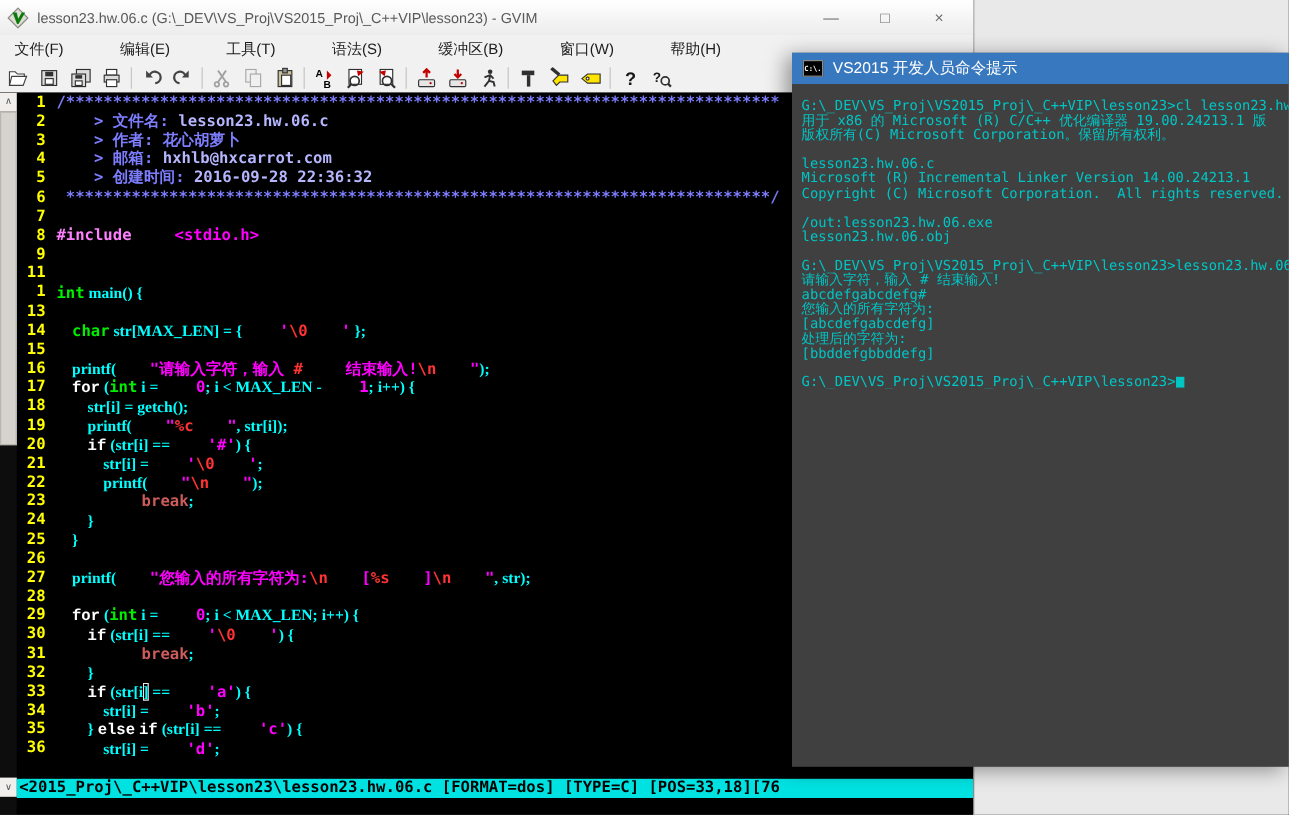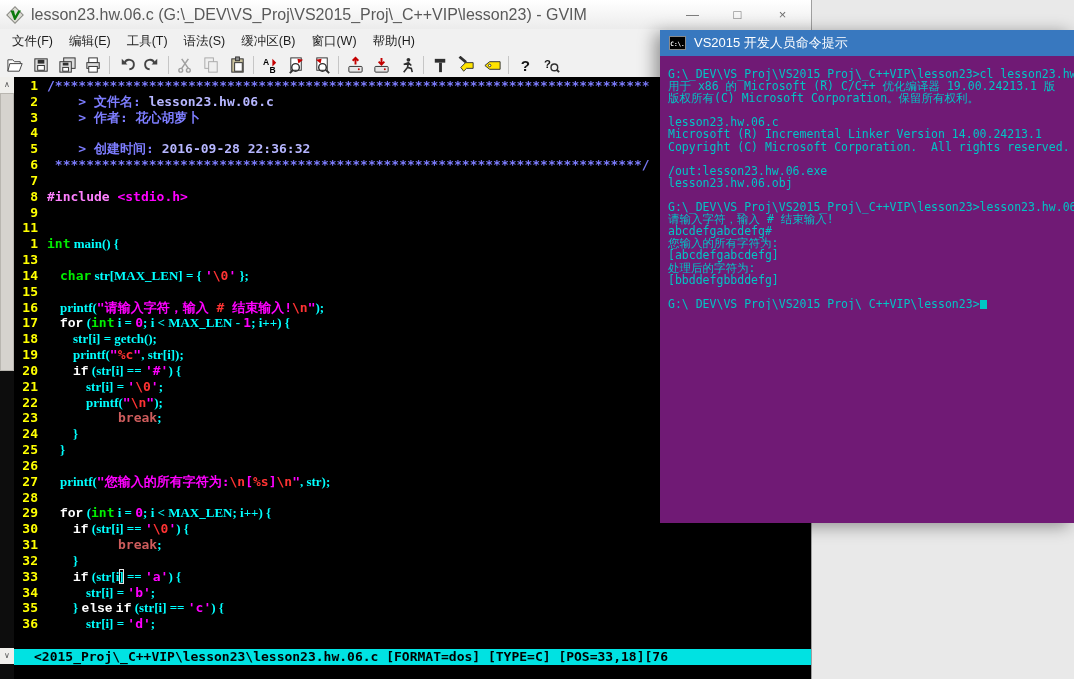--- a/index.html
+++ b/index.html
@@ -2,24 +2,24 @@
 <html style="--c-comment: #7d7dff; --c-comment_bright: #b6b6ff; --c-code: #00ffff; --c-type: #00ee00; --c-keyword: #ffffff; --c-constant: #ff00ff; --c-preproc: #ff80ff; --c-special: #ff3333; --c-statement: #cd5c5c; --c-line_number: #ffff00; --c-status_bg: #00e2e2; --c-console_fg: #00c5c5; --c-console_title_bg: #3878bf;"><head>
 <meta charset="utf-8">
 <style>
   html,body{margin:0;padding:0;}
   body{width:1074px;height:679px;overflow:hidden;background:#e9e9e9;font-family:"Liberation Sans",sans-serif;position:relative;}
 
   
   .gvim{position:absolute;left:0;top:0;width:812px;height:679px;background:#f0f0f0;border-right:1px solid #9f9f9f;box-sizing:border-box;}
   .g-title{height:29px;display:flex;align-items:center;padding:0 6px;background:linear-gradient(#ffffff,#ececec);}
   .g-logo{width:18px;height:18px;flex:none;}
-  .g-title-text{font-size:16px;color:#595959;margin-left:7px;white-space:nowrap;overflow:hidden;}
+  .g-title-text{font-size:12px;color:#595959;margin-left:7px;white-space:nowrap;overflow:hidden;}
   .winbtns{margin-left:auto;display:flex;}
   .winbtns span{width:45px;text-align:center;color:#6e6e6e;font-size:13px;line-height:29px;cursor:default;}
-  .g-menu{height:24px;display:flex;align-items:center;background:#f1f1f1;font-size:12.5px;color:#1c1c1c;padding-left:4px;}
+  .g-menu{height:24px;display:flex;align-items:center;background:#f1f1f1;font-size:12.5px;color:#1c1c1c;padding-left:4px;gap:31px;}
   .menu-item{padding:3px 8px;white-space:nowrap;}
   .g-toolbar{height:24px;display:flex;align-items:center;background:#f1f1f1;padding-left:2px;}
   .tb-btn{width:26px;height:22px;display:flex;align-items:center;justify-content:center;}
   .tb-sep{width:1px;height:18px;background:#c6c6c6;margin:0 3px;flex:none;}
 
   
   .g-editor{position:absolute;left:0;top:77px;right:0;bottom:0;background:#000;overflow:hidden;}
   .g-scroll{position:absolute;left:0;top:0;width:14px;bottom:0;background:#0d0d0d;}
   .sb-btn{position:absolute;left:0;width:14px;height:16px;background:#f0efec;color:#555;font-size:8px;line-height:16px;text-align:center;}
   .sb-up{top:0;}
@@ -27,30 +27,30 @@
   .sb-thumb{position:absolute;left:0;top:16px;width:14px;height:278px;background:#d6d3ce;border:1px solid #b9b6b0;box-sizing:border-box;}
   .g-code{position:absolute;left:14px;top:1px;right:0;height:571px;font:bold 13px "DejaVu Sans Mono",monospace;overflow:hidden;}
   .row{height:15.83px;line-height:15.83px;display:flex;white-space:pre;}
   .ln{color:var(--c-line_number);width:24px;text-align:right;margin-right:9px;flex:none;}
   .row-text{white-space:pre;}
   .s-com{color:var(--c-comment);}
   .s-comb{color:var(--c-comment_bright);}
   .s-code{color:var(--c-code);font-family:Liberation Serif, serif;}
   .s-type{color:var(--c-type);}
   .s-kw{color:var(--c-keyword);font-family:Liberation Mono, monospace;}
-  .s-const{color:var(--c-constant);}
+  .s-const{color:var(--c-constant);margin-left:28px;}
   .s-pre{color:var(--c-preproc);}
   .s-spec{color:var(--c-special);}
   .s-stmt{color:var(--c-statement);margin-left:32px;}
   .cursor-cell{box-shadow:inset 0 0 0 1px #e6e6e6;}
-  .g-status{position:absolute;left:14px;right:0;top:572px;height:16px;background:var(--c-status_bg);color:#000;font:bold 13px "DejaVu Sans Mono",monospace;line-height:16px;padding-left:20px;white-space:pre;overflow:hidden;}
+  .g-status{position:absolute;left:14px;right:0;top:572px;height:16px;background:var(--c-status_bg);color:#000;font:bold 13px "DejaVu Sans Mono",monospace;line-height:16px;padding-left:2px;white-space:pre;overflow:hidden;}
   .g-cmdline{position:absolute;left:14px;right:0;top:588px;bottom:0;background:#000;}
 
   
-  .console{position:absolute;left:660px;top:30px;width:414px;height:493px;background:#701a75;box-shadow:-5px 3px 16px rgba(0,0,0,.4);}
+  .console{position:absolute;left:660px;top:44px;width:414px;height:595px;background:#404040;box-shadow:-5px 3px 16px rgba(0,0,0,.4);}
   .c-title{height:26px;background:var(--c-console_title_bg);display:flex;align-items:center;padding-left:9px;color:#fff;font-size:13px;}
   .c-icon{width:17px;height:14px;background:#000;color:#fff;font:bold 6px "DejaVu Sans Mono",monospace;display:flex;align-items:center;justify-content:center;margin-right:8px;flex:none;border:1px solid #8a8a8a;box-sizing:border-box;}
   .c-body{padding:12px 0 0 8px;font:11.5px "DejaVu Sans Mono",monospace;color:var(--c-console_fg);white-space:pre;overflow:hidden;}
   .c-line{height:12.1px;line-height:12.1px;}
   .console-cursor{display:inline-block;width:7px;height:9px;background:var(--c-console_fg);vertical-align:-1px;}
 </style>
 </head>
 <body>
 
 <div class="gvim">
@@ -221,21 +221,21 @@
   <div class="g-editor">
     <div class="g-scroll">
       <div class="sb-btn sb-up">∧</div>
       <div class="sb-thumb"></div>
       <div class="sb-btn sb-down">∨</div>
     </div>
     <div class="g-code" id="code">
         <div class="row"><span class="ln">1</span><span class="row-text"><span class="s-com">/****************************************************************************</span></span></div>
         <div class="row"><span class="ln">2</span><span class="row-text"><span class="s-com">    &gt; 文件名: </span><span class="s-comb">lesson23.hw.06.c</span></span></div>
         <div class="row"><span class="ln">3</span><span class="row-text"><span class="s-com">    &gt; 作者: 花心胡萝卜</span></span></div>
-        <div class="row"><span class="ln">4</span></div>
+        <div class="row"><span class="ln">4</span><span class="row-text"><span class="s-com">    &gt; 邮箱: </span><span class="s-comb">hxhlb@hxcarrot.com</span></span></div>
         <div class="row"><span class="ln">5</span><span class="row-text"><span class="s-com">    &gt; 创建时间: </span><span class="s-comb">2016-09-28 22:36:32</span></span></div>
         <div class="row"><span class="ln">6</span><span class="row-text"><span class="s-com"> ***************************************************************************/</span></span></div>
         <div class="row"><span class="ln">7</span><span class="row-text"></span></div>
         <div class="row"><span class="ln">8</span><span class="row-text"><span class="s-pre">#include </span><span class="s-const">&lt;stdio.h&gt;</span></span></div>
         <div class="row"><span class="ln">9</span><span class="row-text"></span></div>
         <div class="row"><span class="ln">11</span><span class="row-text"></span></div>
         <div class="row"><span class="ln">1</span><span class="row-text"><span class="s-type">int</span><span class="s-code"> main() {</span></span></div>
         <div class="row"><span class="ln">13</span><span class="row-text"></span></div>
         <div class="row"><span class="ln">14</span><span class="row-text"><span class="s-code">    </span><span class="s-type">char</span><span class="s-code"> str[MAX_LEN] = { </span><span class="s-const">'</span><span class="s-spec">\0</span><span class="s-const">'</span><span class="s-code"> };</span></span></div>
         <div class="row"><span class="ln">15</span><span class="row-text"></span></div>

